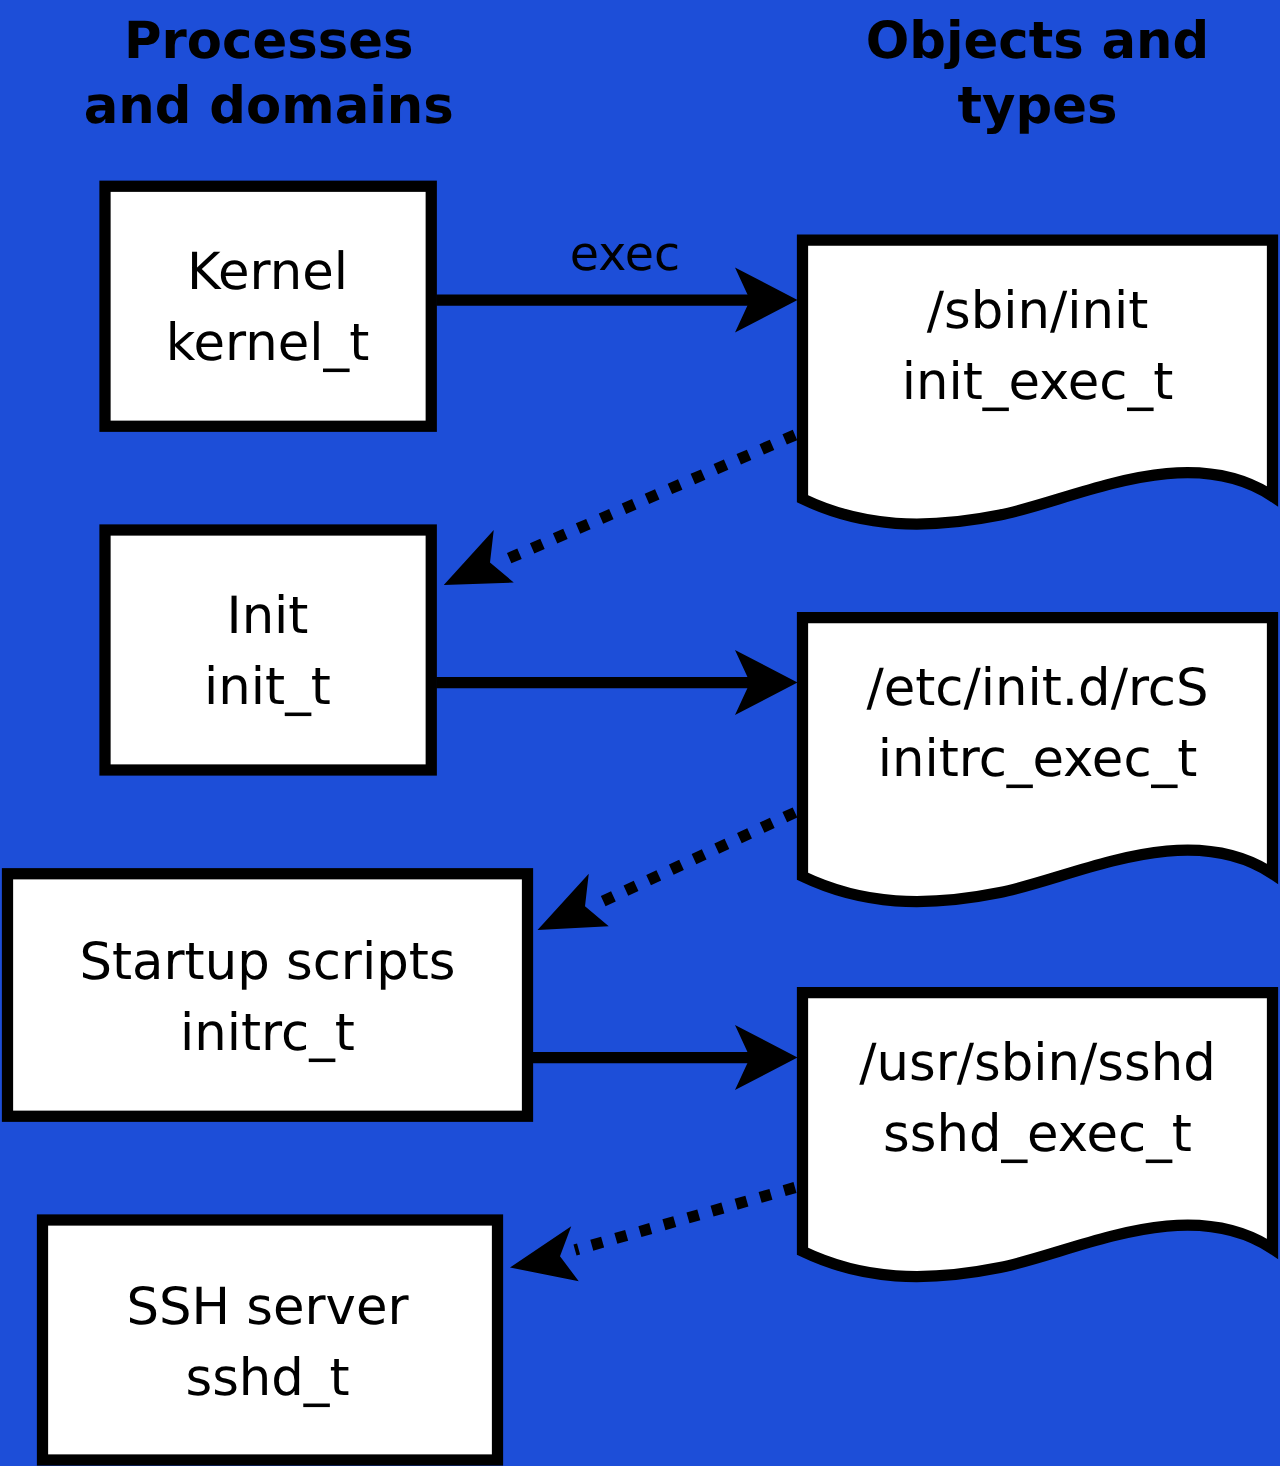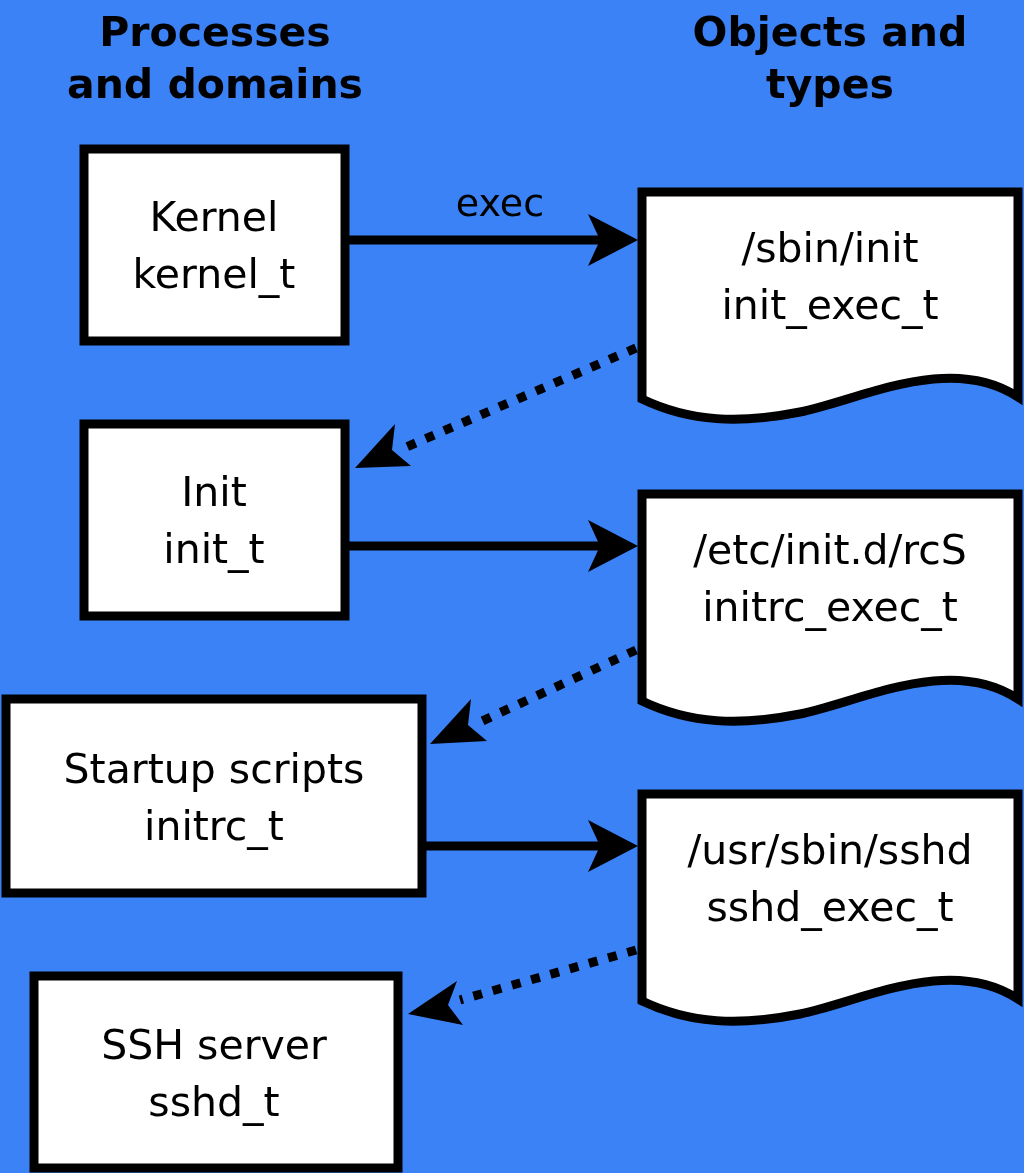--- a/index.html
+++ b/index.html
@@ -10,21 +10,21 @@
   body {
     width: 1024px;
     height: 1173px;
     overflow: hidden;
     font-family: "DejaVu Sans", sans-serif;
   }
   #diagram-root {
     position: relative;
     width: 1024px;
     height: 1173px;
-    background: #3b82f6;
+    background: #1d4ed8;
   }
   svg.diagram {
     display: block;
     width: 1024px;
     height: 1173px;
   }
   .col-header {
     font-family: "DejaVu Sans", sans-serif;
     font-weight: bold;
     font-size: 41px;

